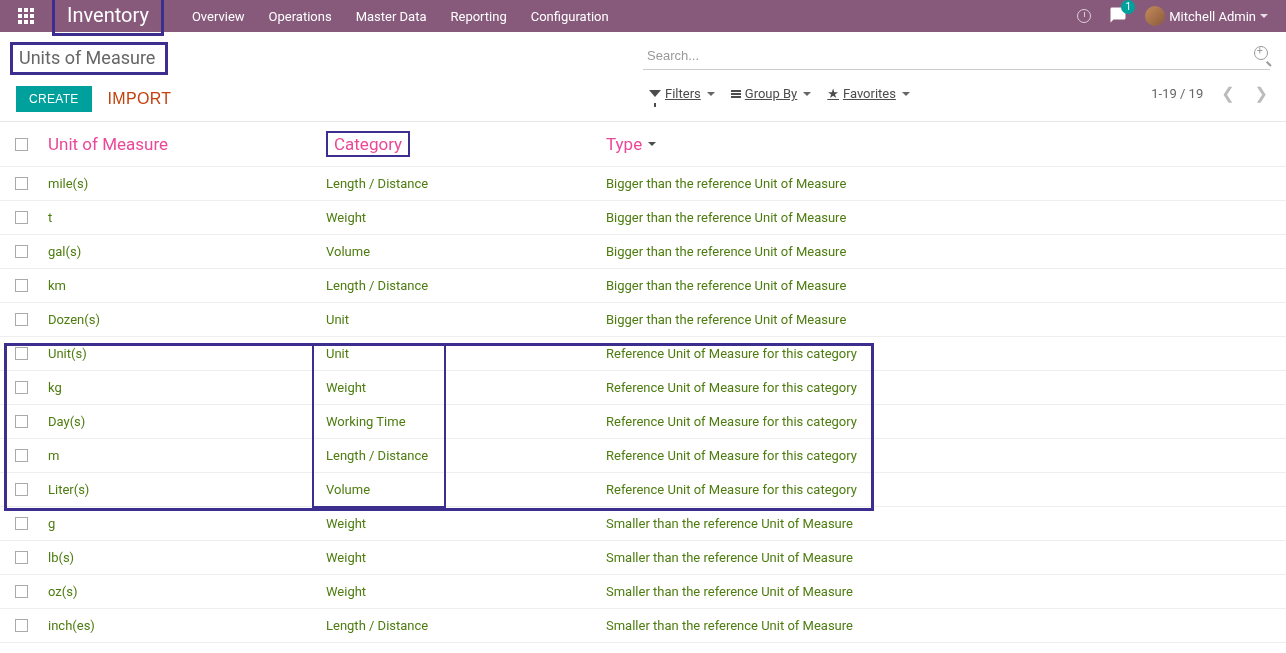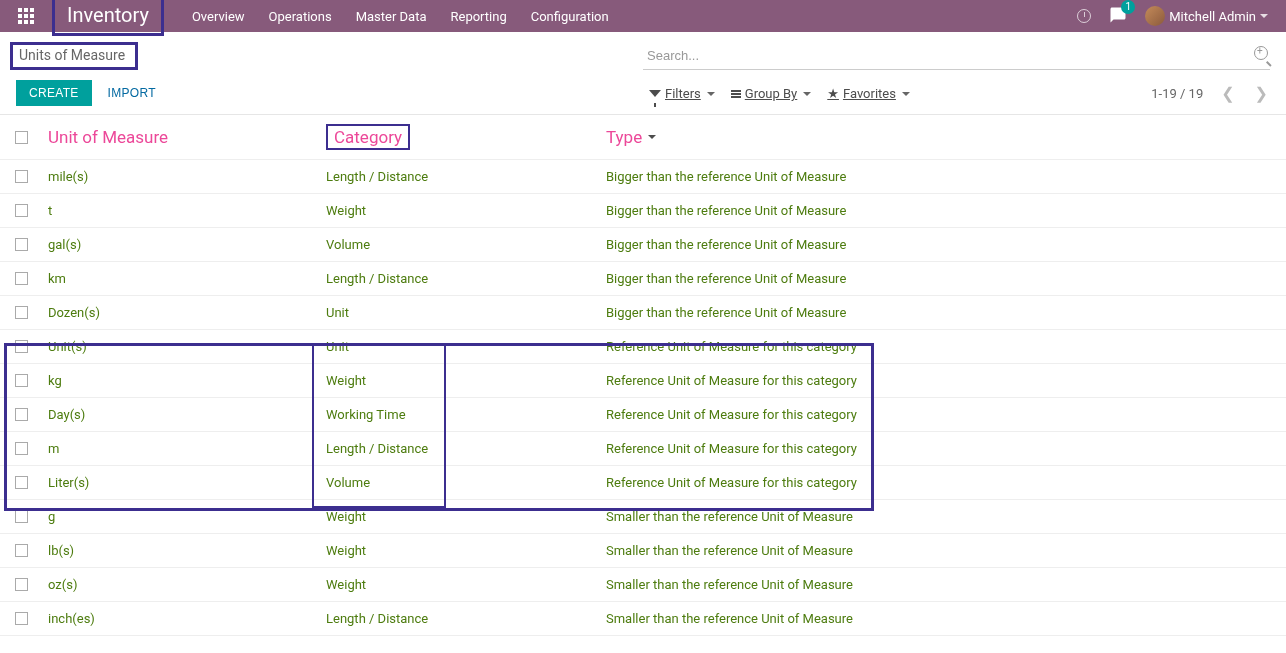--- a/index.html
+++ b/index.html
@@ -19,24 +19,24 @@
 .chat-icon svg { width: 18px; height: 18px; fill: #fff; }
 .badge { position: absolute; top: -6px; right: -8px; background: #00a09d; color: #fff; font-size: 10px; border-radius: 8px; padding: 0 4px; line-height: 14px; min-width: 14px; text-align: center; }
 .userbox { display: flex; align-items: center; gap: 4px; cursor: pointer; }
 .avatar { width: 20px; height: 20px; border-radius: 50%; background: linear-gradient(135deg,#c48b5a,#8b5a3c); }
 .caret-down { width: 0; height: 0; border-left: 4px solid transparent; border-right: 4px solid transparent; border-top: 4px solid rgba(255,255,255,0.8); }
 
 .controlbar { display: flex; align-items: flex-start; padding: 10px 16px 0 16px; }
 .cb-left { flex: 0 0 50%; }
 .cb-right { flex: 0 0 50%; }
 .page-title-box { border: 3px solid #3c2e8f; display: inline-block; padding: 2px 10px 4px 6px; margin-left: -6px; }
-.page-title { font-size: 14px; color: #666; }
+.page-title { font-size: 18px; color: #666; }
 .btnrow { margin-top: 10px; display: flex; gap: 6px; align-items: center; }
 .btn-create { background: #00a09d; color: #fff; border: 1px solid #00a09d; padding: 5px 12px; font-size: 12px; letter-spacing: 0.3px; cursor: pointer; }
-.btn-import { background: transparent; color: #0369a1; border: none; padding: 5px 10px; font-size: 12px; letter-spacing: 0.3px; cursor: pointer; }
+.btn-import { background: transparent; color: #c2410c; border: none; padding: 5px 10px; font-size: 16px; letter-spacing: 0.3px; cursor: pointer; }
 
 .searchwrap { position: relative; }
 .searchinput { width: 100%; border: none; border-bottom: 1px solid #ccc; padding: 6px 24px 6px 4px; font-size: 13px; outline: none; color: #4c4c4c; }
 .searchinput::placeholder { color: #999; }
 .search-zoom { position: absolute; right: 2px; top: 4px; width: 14px; height: 14px; border: 1.5px solid #999; border-radius: 50%; cursor: pointer; }
 .search-zoom::after { content: ''; position: absolute; right: -5px; bottom: -5px; width: 6px; height: 1.5px; background: #999; transform: rotate(45deg); }
 .search-zoom::before { content: '+'; position: absolute; left: 2px; top: -2px; font-size: 10px; color: #999; }
 
 .toolbar { display: flex; align-items: center; margin-top: 14px; gap: 4px; }
 .tool { display: flex; align-items: center; gap: 4px; color: #4c4c4c; cursor: pointer; padding: 2px 6px; font-size: 13px; text-decoration: underline; }

